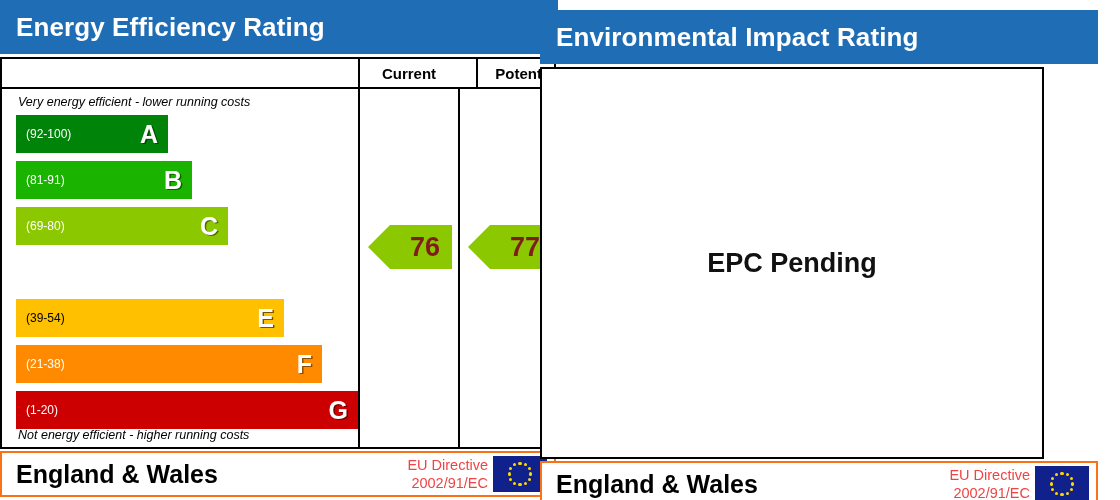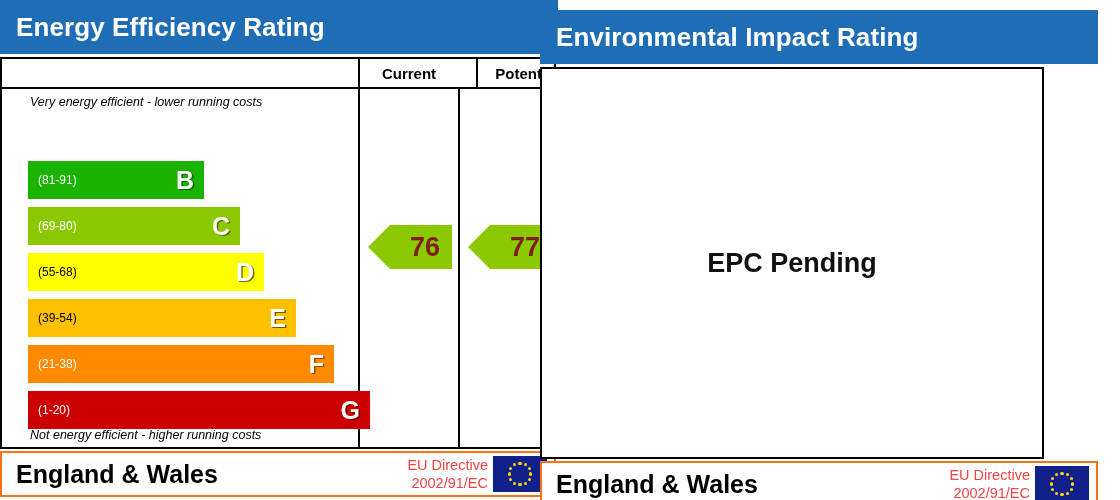--- a/index.html
+++ b/index.html
@@ -96,21 +96,21 @@
     width: 2px;
     height: 360px;
     background: #000000;
   }
   #divider-1 { left: 356px; }
   #divider-2 { left: 456px; }
 
   
   .chart-area {
     position: absolute;
-    left: 16px;
+    left: 4px;
     top: 30px;
     width: 418px;
     height: 360px;
     border-radius: 29px;
   }
   .edge-note {
     position: absolute;
     left: 12px;
     font-size: 12.5px;
     font-style: italic;
@@ -258,35 +258,35 @@
 
       <div class="col-divider" id="divider-1"></div>
       <div class="col-divider" id="divider-2"></div>
 
       <div class="chart-area">
 
         <div class="edge-note" id="note-top">Very energy efficient - lower running costs</div>
 
         <div class="bars">
 
+          <div class="band lt-white" style="top:0px;   width:152px; background:#008309;">
+            <span class="band-range">(92-100)</span>
+            <span class="band-letter">A</span>
+          </div>
 
           <div class="band lt-white" style="top:46px;  width:176px; background:#19b300;">
             <span class="band-range">(81-91)</span>
             <span class="band-letter">B</span>
           </div>
 
           <div class="band lt-white" style="top:92px;  width:212px; background:#8cc800;">
             <span class="band-range">(69-80)</span>
             <span class="band-letter">C</span>
           </div>
 
-          <div class="band lt-dark" style="top:138px; width:236px; background:#ffff00;">
-            <span class="band-range">(55-68)</span>
-            <span class="band-letter">D</span>
-          </div>
 
           <div class="band lt-dark" style="top:184px; width:268px; background:#ffc000;">
             <span class="band-range">(39-54)</span>
             <span class="band-letter">E</span>
           </div>
 
           <div class="band lt-white" style="top:230px; width:306px; background:#ff8a00;">
             <span class="band-range">(21-38)</span>
             <span class="band-letter">F</span>
           </div>

